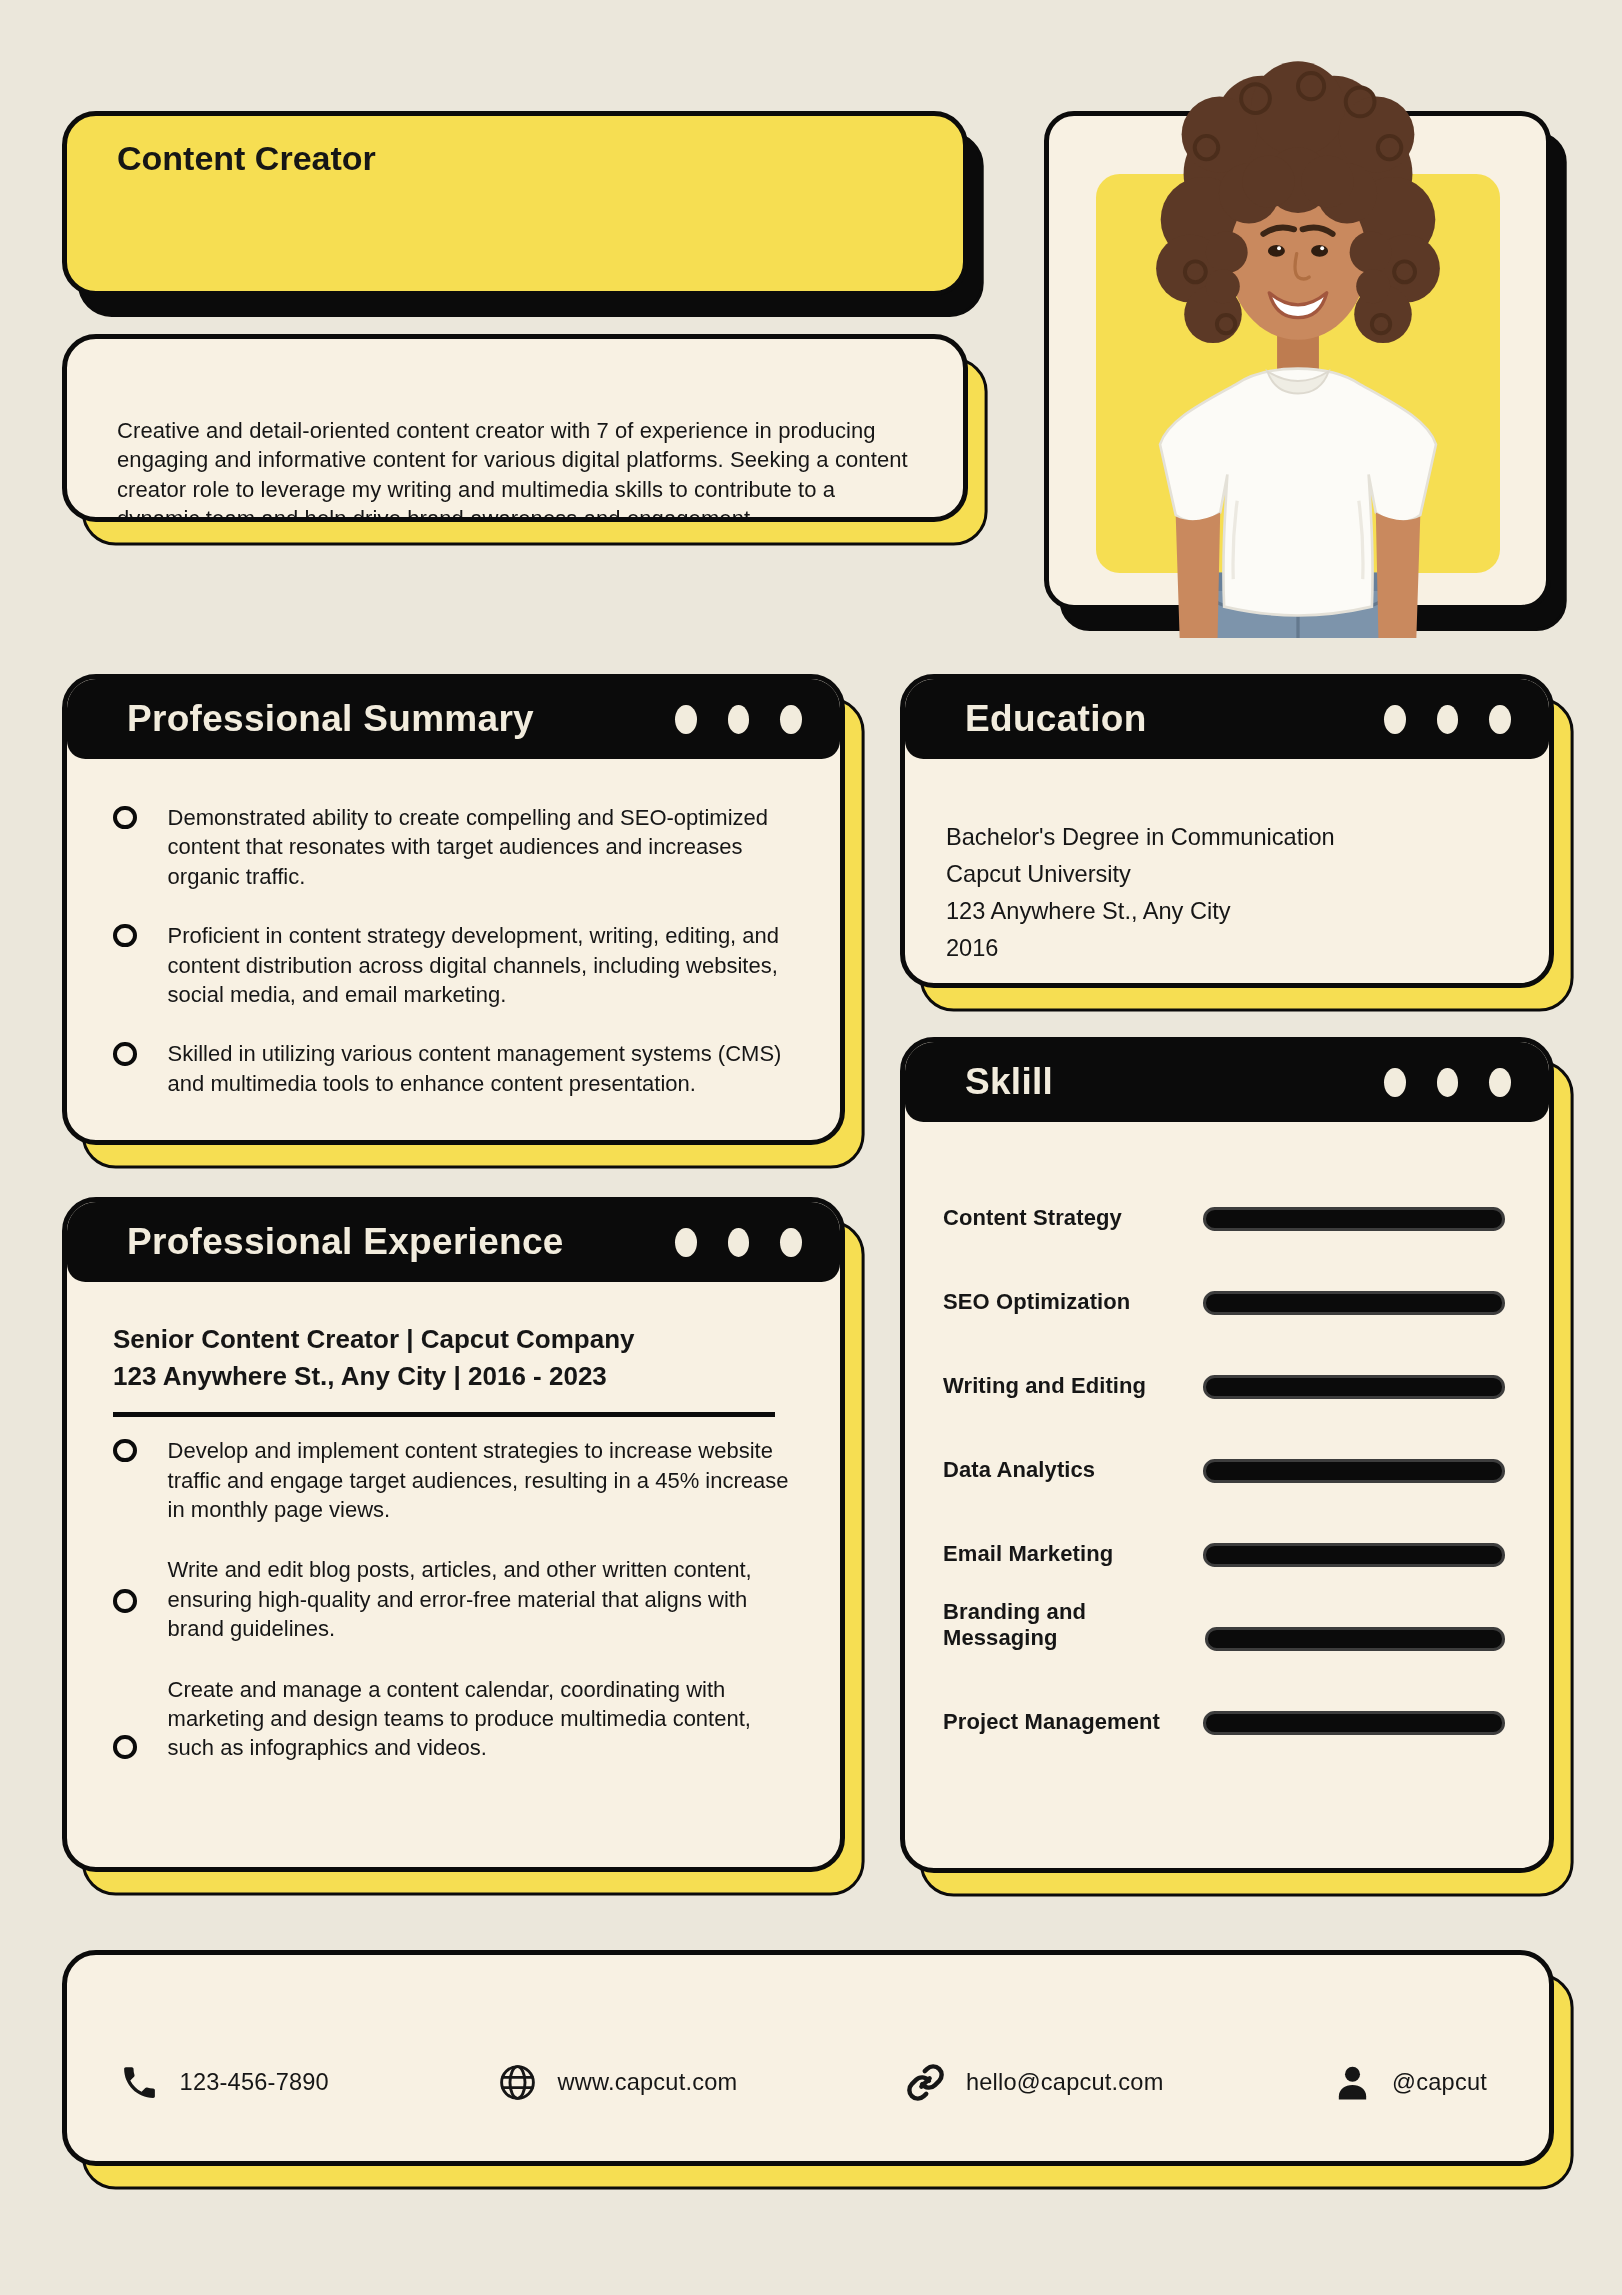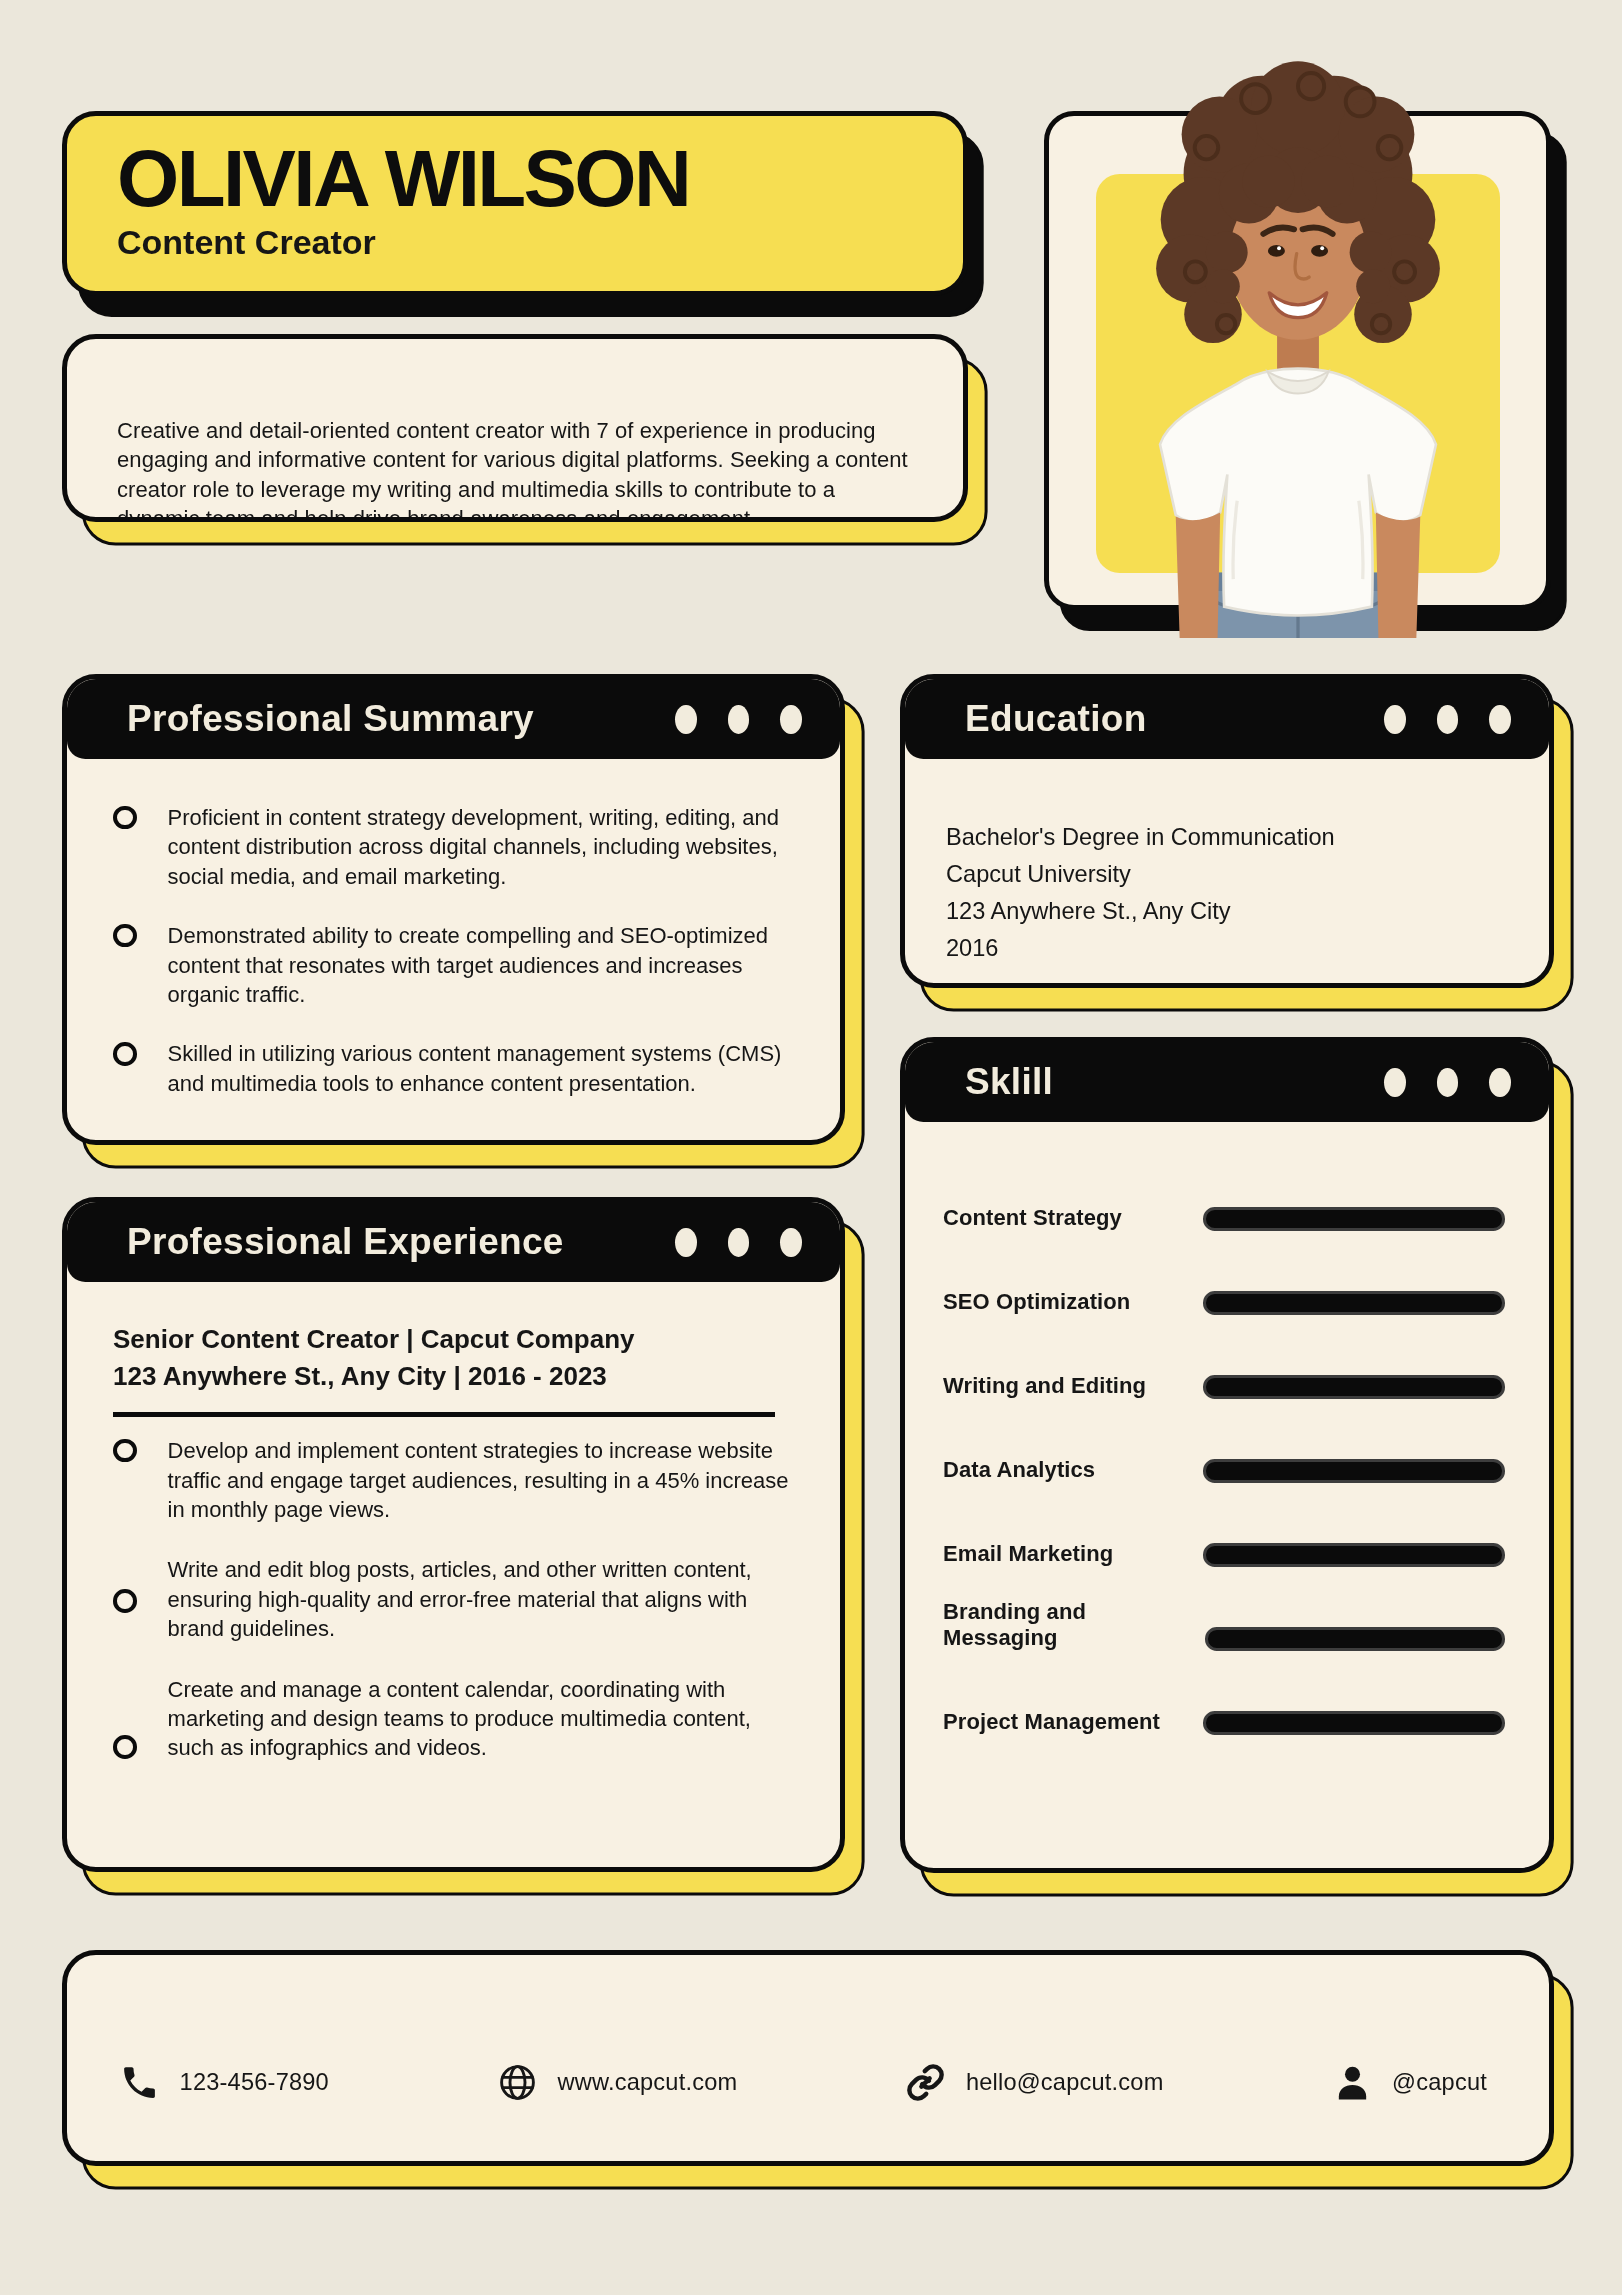--- a/index.html
+++ b/index.html
@@ -90,21 +90,20 @@
   .contact-item svg{width:41px;height:41px;flex:0 0 auto;}
   .contact-label{font-size:23.6px;font-weight:500;letter-spacing:0.2px;}
 </style>
 </head>
 <body>
 
 <div id="page">
 
   <div class="card shadow-black" id="name-card">
     <div class="card-inner">
-      <div class="name">OLIVIA WILSON</div>
       <div class="role-sub">Content Creator</div>
     </div>
   </div>
 
   <div class="card shadow-black" id="photo-card">
     <div class="card-inner open">
       <div class="yellow-pane"></div>
       <svg class="person" viewBox="0 0 630 910" aria-hidden="true">
 
         <g fill="#5C3926">
@@ -207,25 +206,25 @@
         <span class="sec-title">Professional Summary</span>
         <span class="dots">
           <span class="dot"></span>
           <span class="dot"></span>
           <span class="dot"></span>
         </span>
       </div>
       <div class="body">
         <div class="b-row">
           <span class="b-circle"></span>
-          <span class="b-text">Proficient in content strategy development, writing, editing, and content distribution across digital channels, including websites, social media, and email marketing.</span>
+          <span class="b-text">Demonstrated ability to create compelling and SEO-optimized content that resonates with target audiences and increases organic traffic.</span>
         </div>
         <div class="b-row">
           <span class="b-circle"></span>
-          <span class="b-text">Demonstrated ability to create compelling and SEO-optimized content that resonates with target audiences and increases organic traffic.</span>
+          <span class="b-text">Proficient in content strategy development, writing, editing, and content distribution across digital channels, including websites, social media, and email marketing.</span>
         </div>
         <div class="b-row">
           <span class="b-circle"></span>
           <span class="b-text">Skilled in utilizing various content management systems (CMS) and multimedia tools to enhance content presentation.</span>
         </div>
       </div>
     </div>
   </div>
 
   <div class="card" id="education-card">

